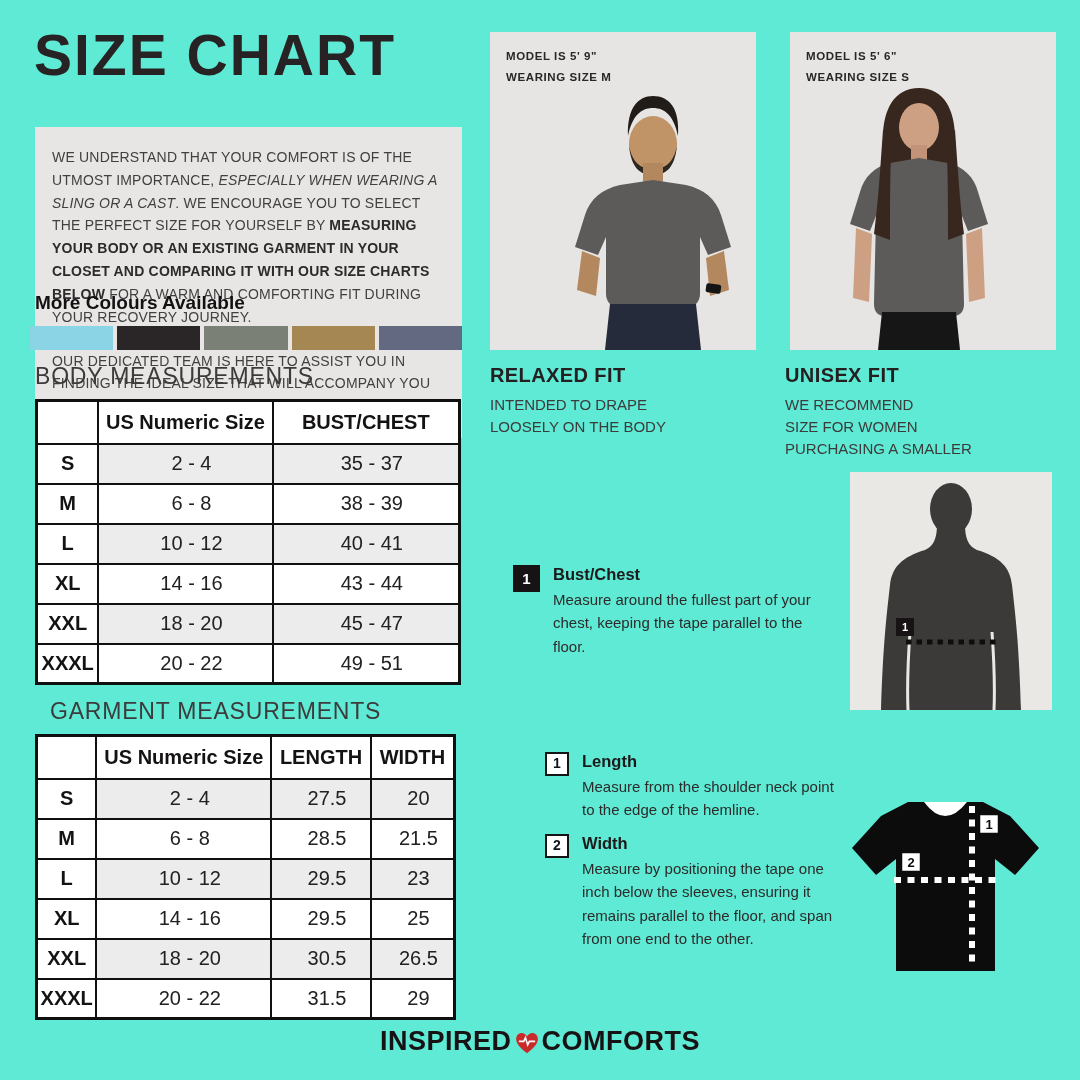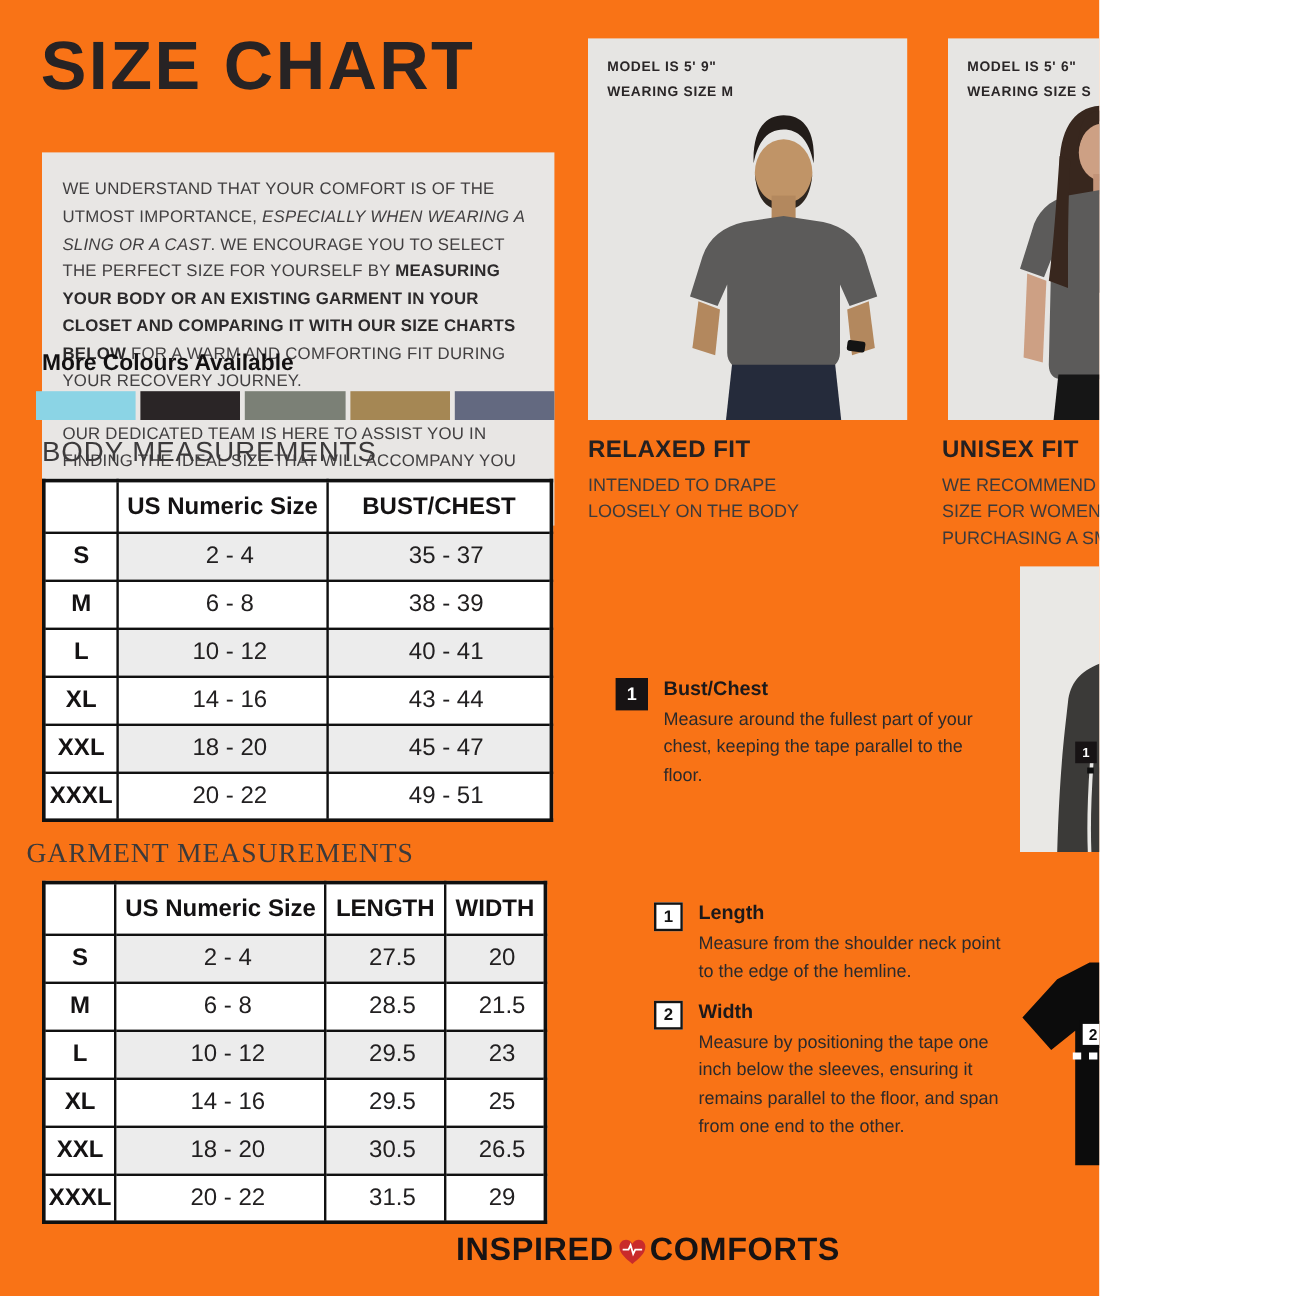--- a/index.html
+++ b/index.html
@@ -1,19 +1,19 @@
 <!DOCTYPE html>
 <html><head>
 <meta charset="utf-8">
 <style>
   * { box-sizing: border-box; margin: 0; padding: 0; }
   html,body { background:#ffffff; }
   .page {
-    position: relative; width: 916px; height: 1080px;
-    background: #f97316; overflow: hidden;
+    position: relative; width: 1080px; height: 1080px;
+    background: #5eead4; overflow: hidden;
     font-family: "Liberation Sans", sans-serif; color: #1d1a1b;
   }
   
   .title {
     position: absolute; left: 34px; top: 22px;
     font-size: 57px; font-weight: 900; letter-spacing: 2px; color: #272324;
   }
   .intro {
     position: absolute; left: 35px; top: 112px; width: 427px;
     background: #e8e6e4; padding: 19px 17px 20px 17px;
@@ -23,21 +23,21 @@
   .intro .it { font-style: italic; }
   .intro .b  { font-weight: bold; color: #2c2a2b; }
   .more-colours {
     position: absolute; left: 35px; top: 292px;
     font-size: 19px; font-weight: bold; color: #121011;
   }
   .swatches { position: absolute; left: 30px; top: 326px; width: 432px; height: 24px; display: flex; gap: 4px; }
   .swatch { flex: 1 1 0; height: 24px; }
   .section-title { position: absolute; font-size: 23px; font-weight: 400; letter-spacing: .8px; color: #3c3a3b; }
   .t-body    { left: 35px; top: 363px; }
-  .t-garment { left: 22px; top: 698px; font-family: Liberation Serif, serif; }
+  .t-garment { left: 50px; top: 698px; }
   table { border-collapse: collapse; position: absolute; left: 35px; background:#fff; }
   .body-table    { top: 399px; width: 426px; }
   .garment-table { top: 734px; width: 421px; }
   th, td { border: 2.5px solid #101010; text-align: center; vertical-align: middle; }
   table { border: 3px solid #101010; }
   thead th { height: 43px; font-size: 20px; font-weight: bold; color: #141213; }
   tbody tr { height: 40px; }
   tbody th { font-size: 20px; font-weight: bold; color: #141213; background: #fff; }
   tbody td { font-size: 20px; font-weight: 400; color: #222021; padding-left: 12px; }
   tr.shade td { background: #ececec; }

